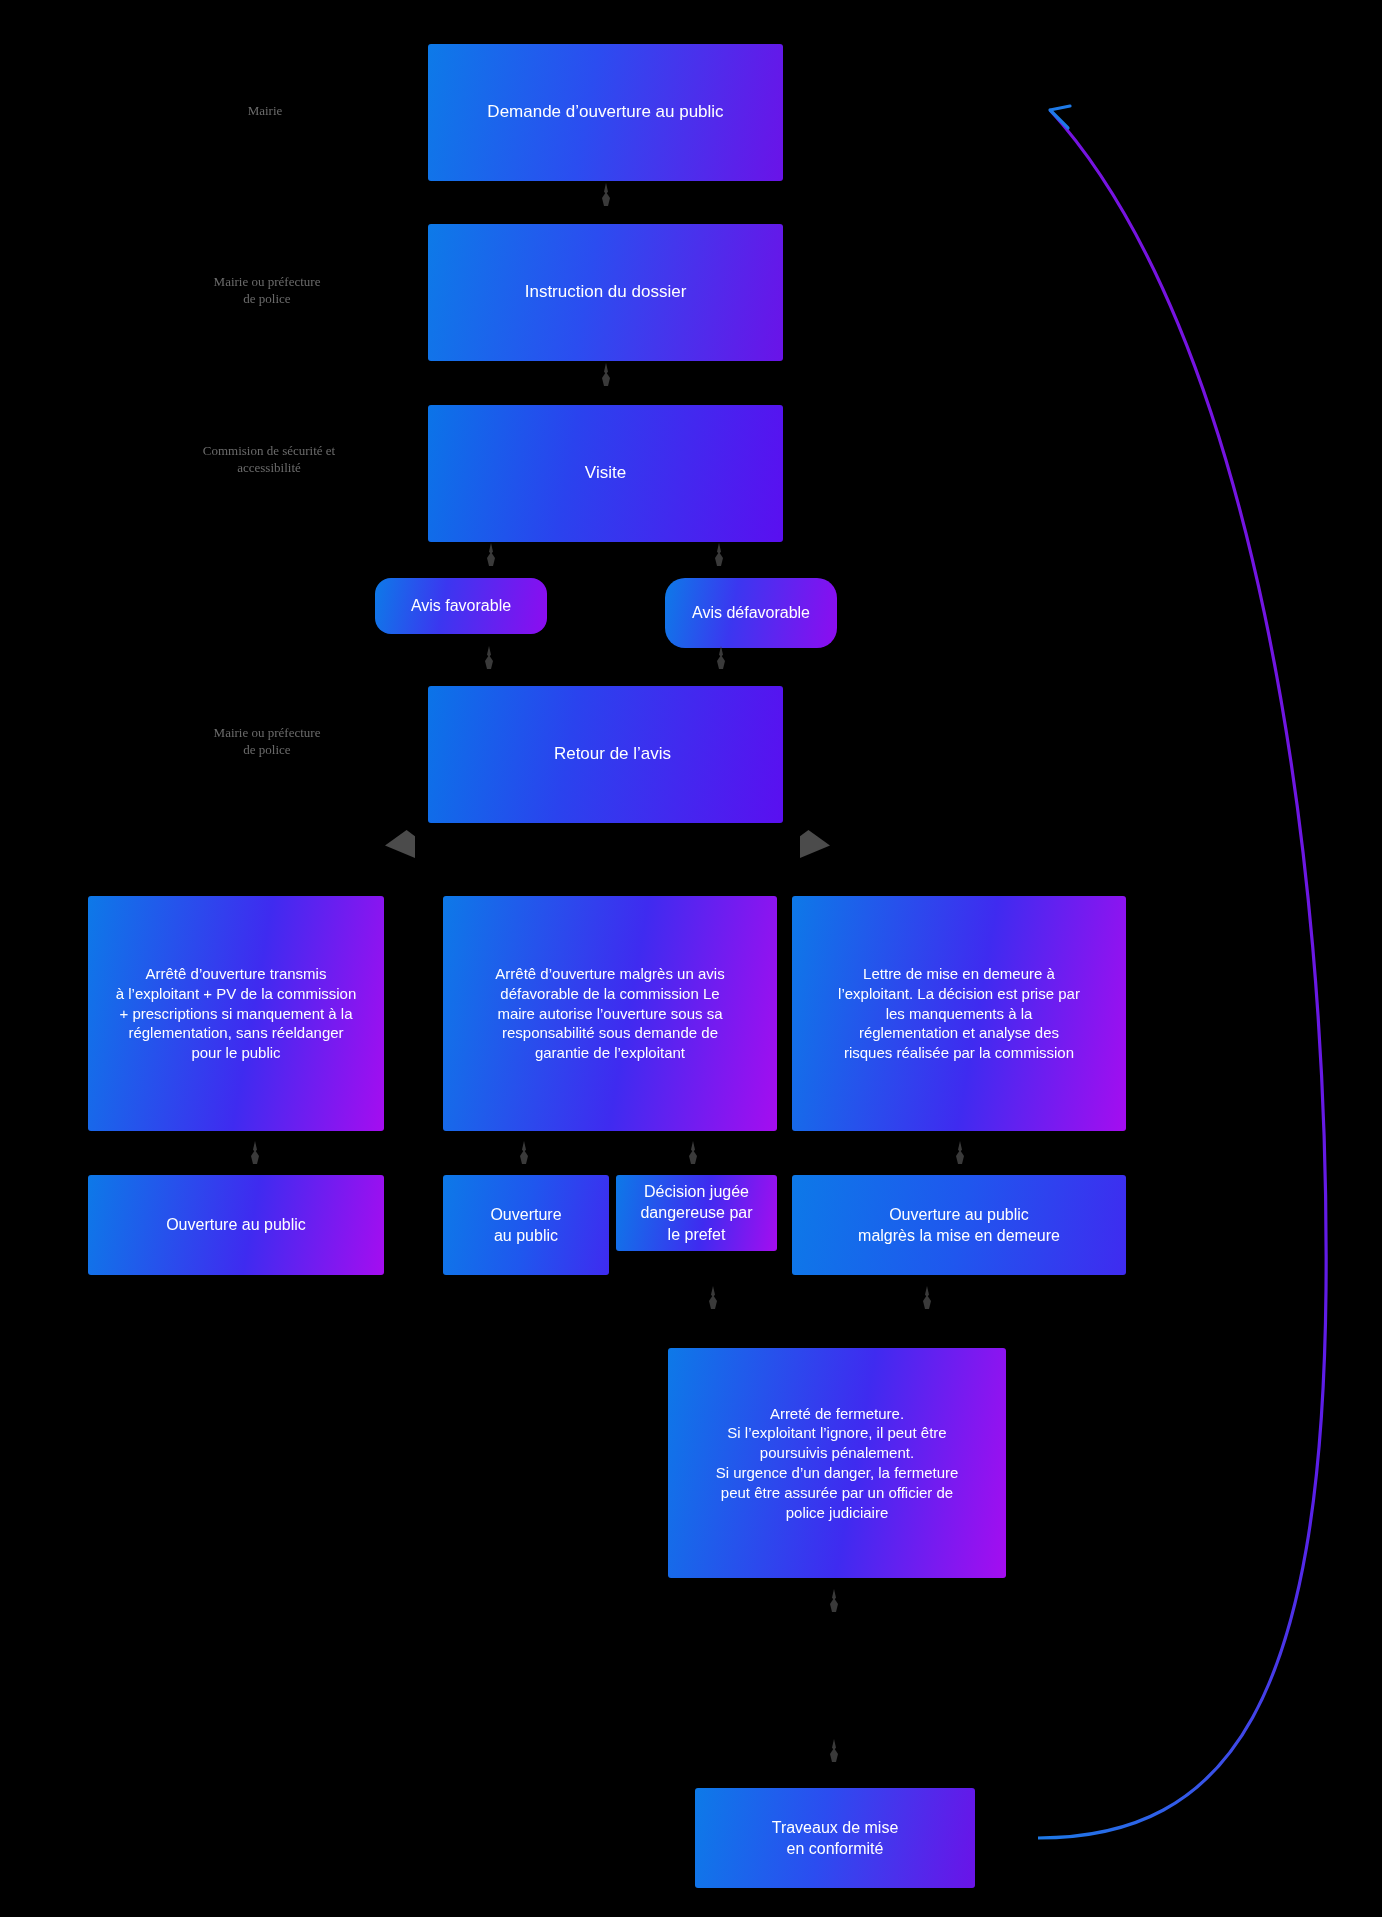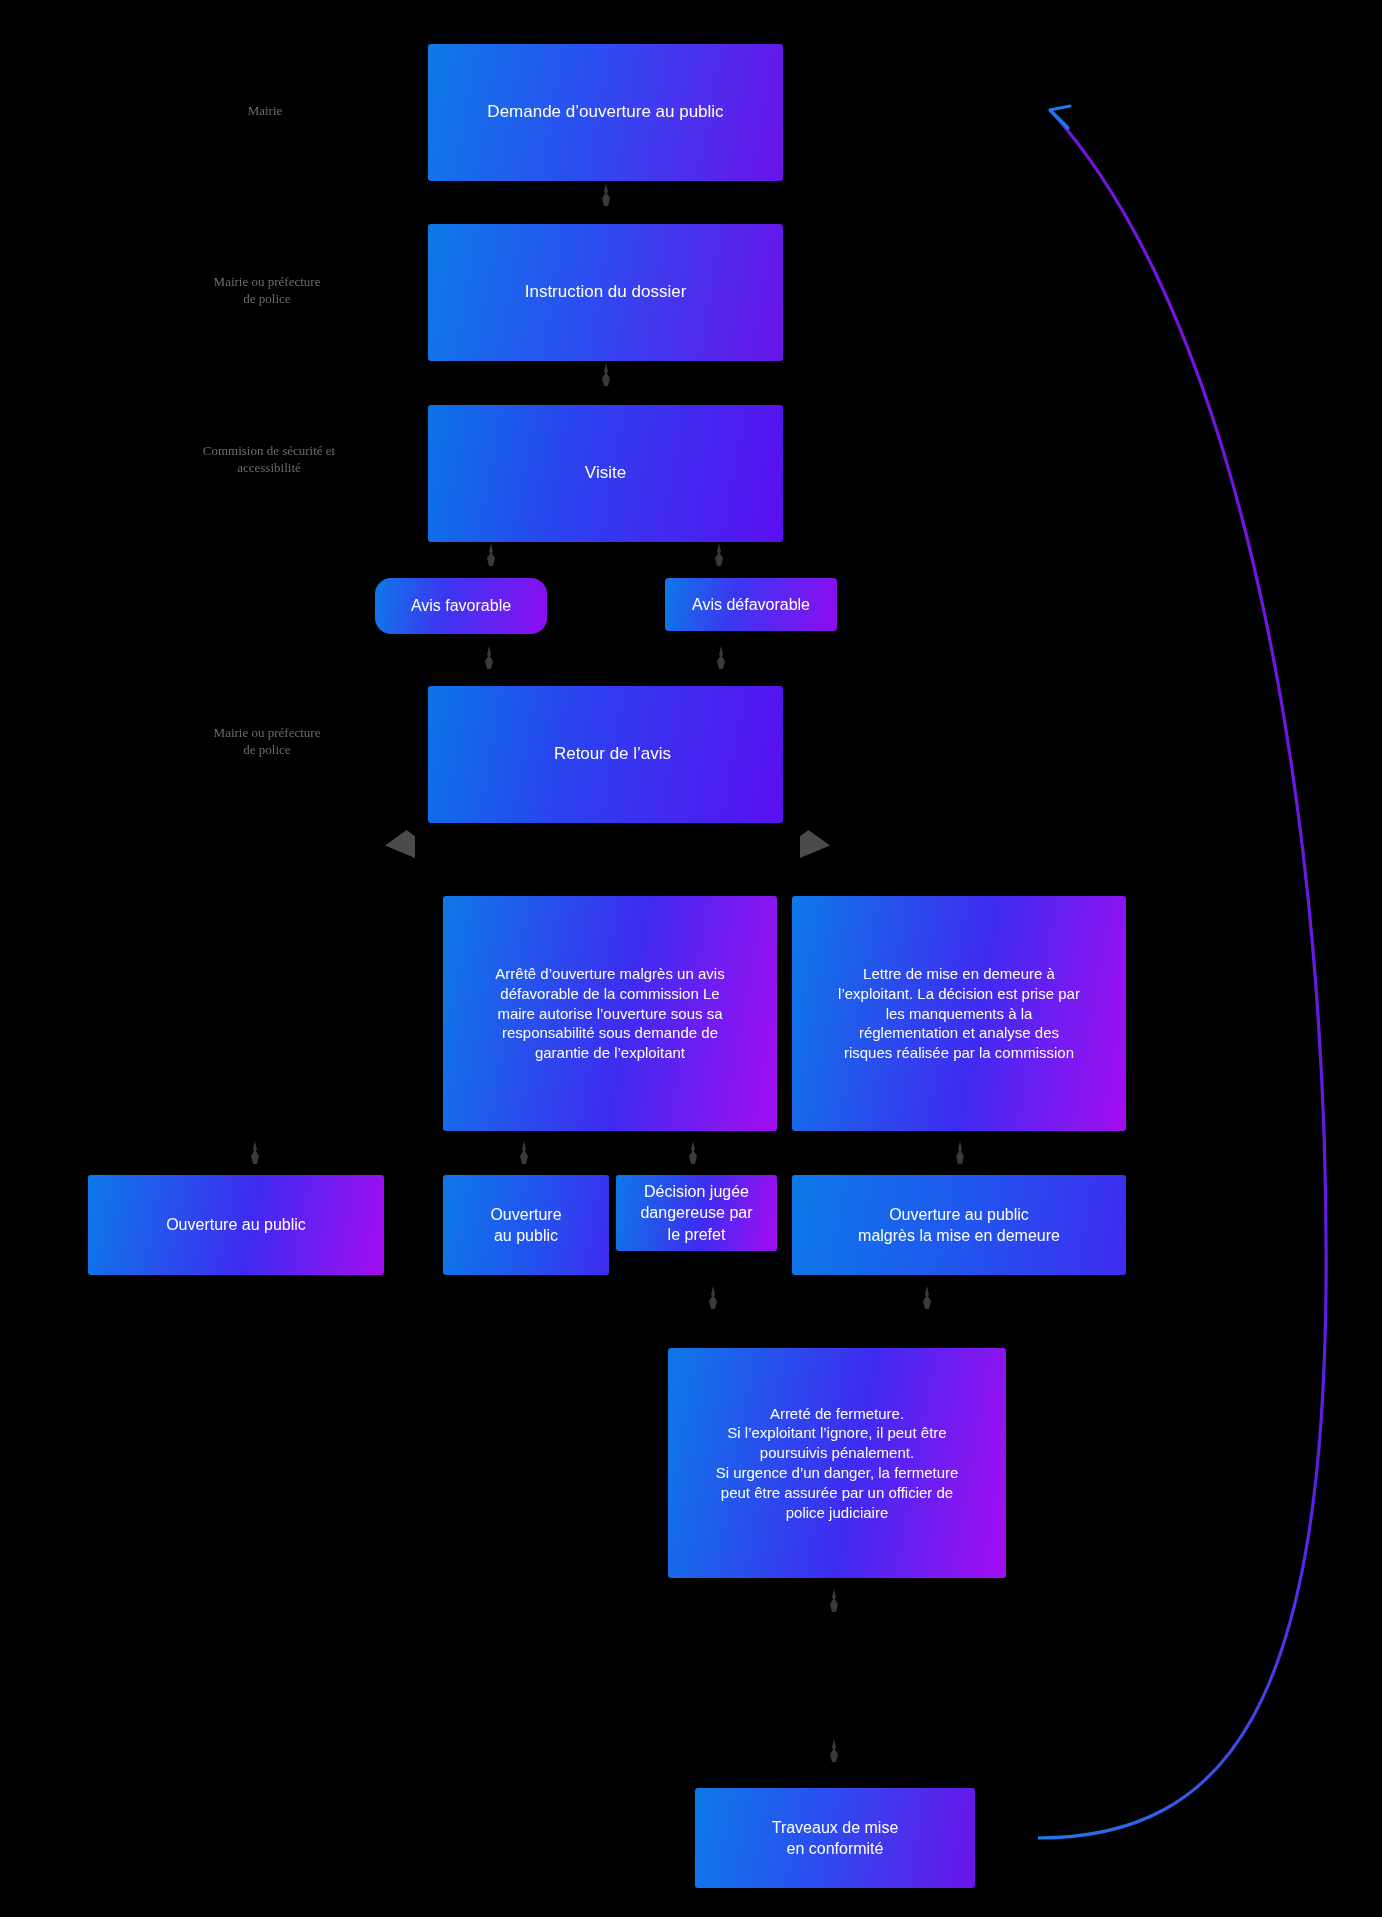--- a/index.html
+++ b/index.html
@@ -116,29 +116,34 @@
   <div class="arrow-down" style="left:606px; top:192px;"></div>
 
   <div class="node g-bp" style="left:428px; top:224px; width:355px; height:137px; font-size:17px;">Instruction du dossier</div>
   <div class="arrow-down" style="left:606px; top:372px;"></div>
 
   <div class="node g-bv" style="left:428px; top:405px; width:355px; height:137px; font-size:17px;">Visite</div>
   <div class="arrow-down" style="left:491px; top:552px;"></div>
   <div class="arrow-down" style="left:719px; top:552px;"></div>
 
   <div class="node g-pv" style="left:375px; top:578px; width:172px; height:56px; font-size:16px; border-radius:16px;">Avis favorable</div>
-  <div class="node g-pv" style="left:665px; top:578px; width:172px; height:53px; font-size:16px; border-radius:4px;">Avis défavorable</div>
+  <div class="node g-pv" style="left:665px; top:578px; width:172px; height:70px; font-size:16px; border-radius:20px;">Avis défavorable</div>
   <div class="arrow-down" style="left:489px; top:655px;"></div>
   <div class="arrow-down" style="left:721px; top:655px;"></div>
 
   <div class="node g-bv" style="left:428px; top:686px; width:355px; height:137px; font-size:17px;padding-left:24px;">Retour de l’avis</div>
 
   <div class="diag-arrow diag-left" style="left:385px; top:830px;"></div>
   <div class="diag-arrow diag-right" style="left:800px; top:830px;"></div>
 
+  <div class="node g-pb" style="left:88px; top:896px; width:296px; height:235px; font-size:15px;">Arrêtê d’ouverture transmis
+à l’exploitant + PV de la commission
++ prescriptions si manquement à la
+réglementation, sans réeldanger
+pour le public</div>
   <div class="node g-pb" style="left:443px; top:896px; width:334px; height:235px; font-size:15px;">Arrêtê d’ouverture malgrès un avis
 défavorable de la commission Le
 maire autorise l’ouverture sous sa
 responsabilité sous demande de
 garantie de l’exploitant</div>
   <div class="node g-pb" style="left:792px; top:896px; width:334px; height:235px; font-size:15px;">Lettre de mise en demeure à
 l’exploitant. La décision est prise par
 les manquements à la
 réglementation et analyse des
 risques réalisée par la commission</div>

